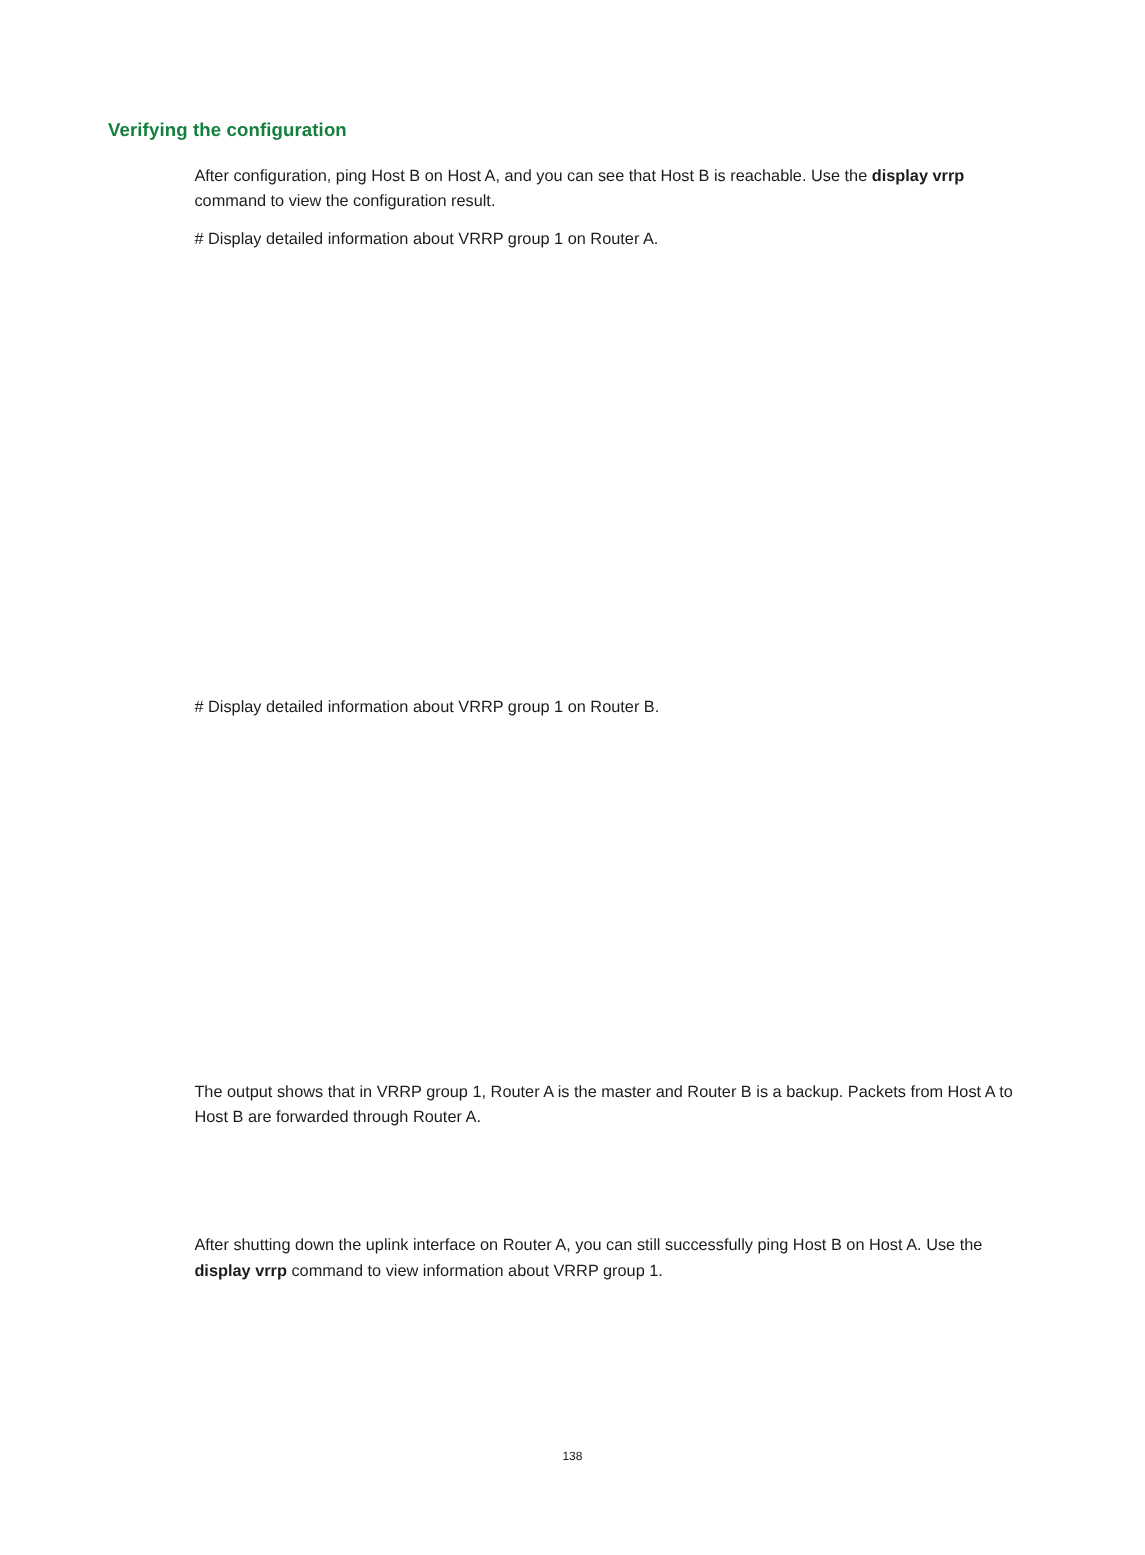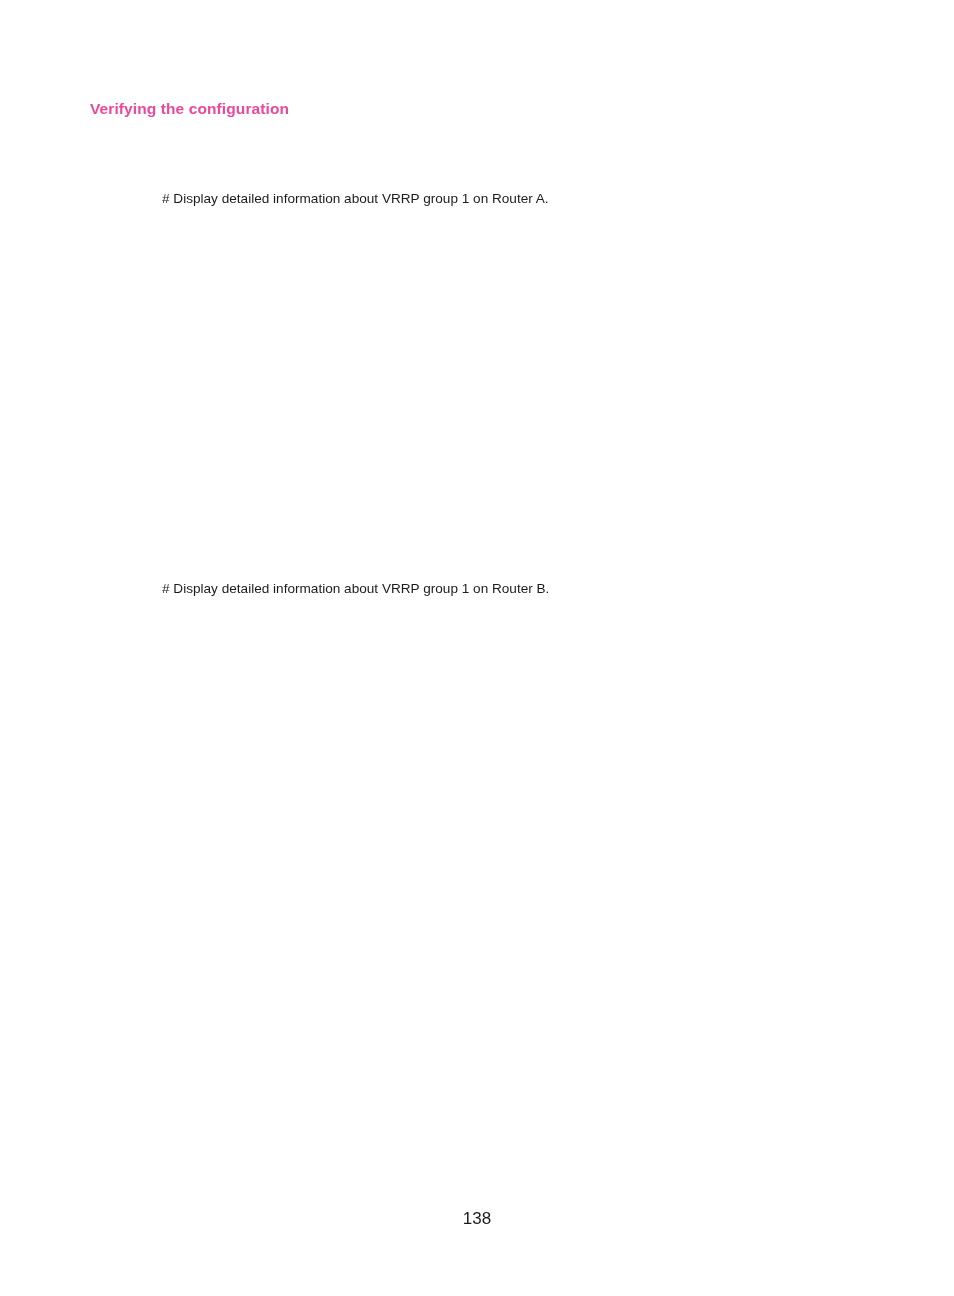--- a/index.html
+++ b/index.html
@@ -37,35 +37,38 @@
   .bold {
     font-weight: bold;
   }
   .page-number {
     position: absolute;
     left: 0;
     top: 1209px;
     width: 954px;
     margin: 0;
     text-align: center;
-    font-size: 17px;
+    font-size: 10px;
     color: #1c1c1c;
   }
 </style>
 </head>
 <body>
 
 <div class="page">
 
-  <h2 class="heading" style="color: #ec4899; text-align: center;">Verifying the configuration</h2>
+  <h2 class="heading" style="color: #15803d; text-align: center;">Verifying the configuration</h2>
 
+  <p class="body-text" style="top:136px"><span>After configuration, ping Host B on Host A, and you can see that Host B is reachable. Use the </span><span class="bold">display vrrp</span><span> command to view the configuration result.</span></p>
 
   <p class="body-text" style="top:188px"># Display detailed information about VRRP group 1 on Router A.</p>
 
   <p class="body-text" style="top:578px"># Display detailed information about VRRP group 1 on Router B.</p>
 
+  <p class="body-text" style="top:899px">The output shows that in VRRP group 1, Router A is the master and Router B is a backup. Packets from Host A to Host B are forwarded through Router A.</p>
 
 
+  <p class="body-text" style="top:1027px"><span>After shutting down the uplink interface on Router A, you can still successfully ping Host B on Host A. Use the </span><span class="bold">display vrrp</span><span> command to view information about VRRP group 1.</span></p>
 
 
   <p class="page-number">138</p>
 
 </div>
 
 </body></html>

